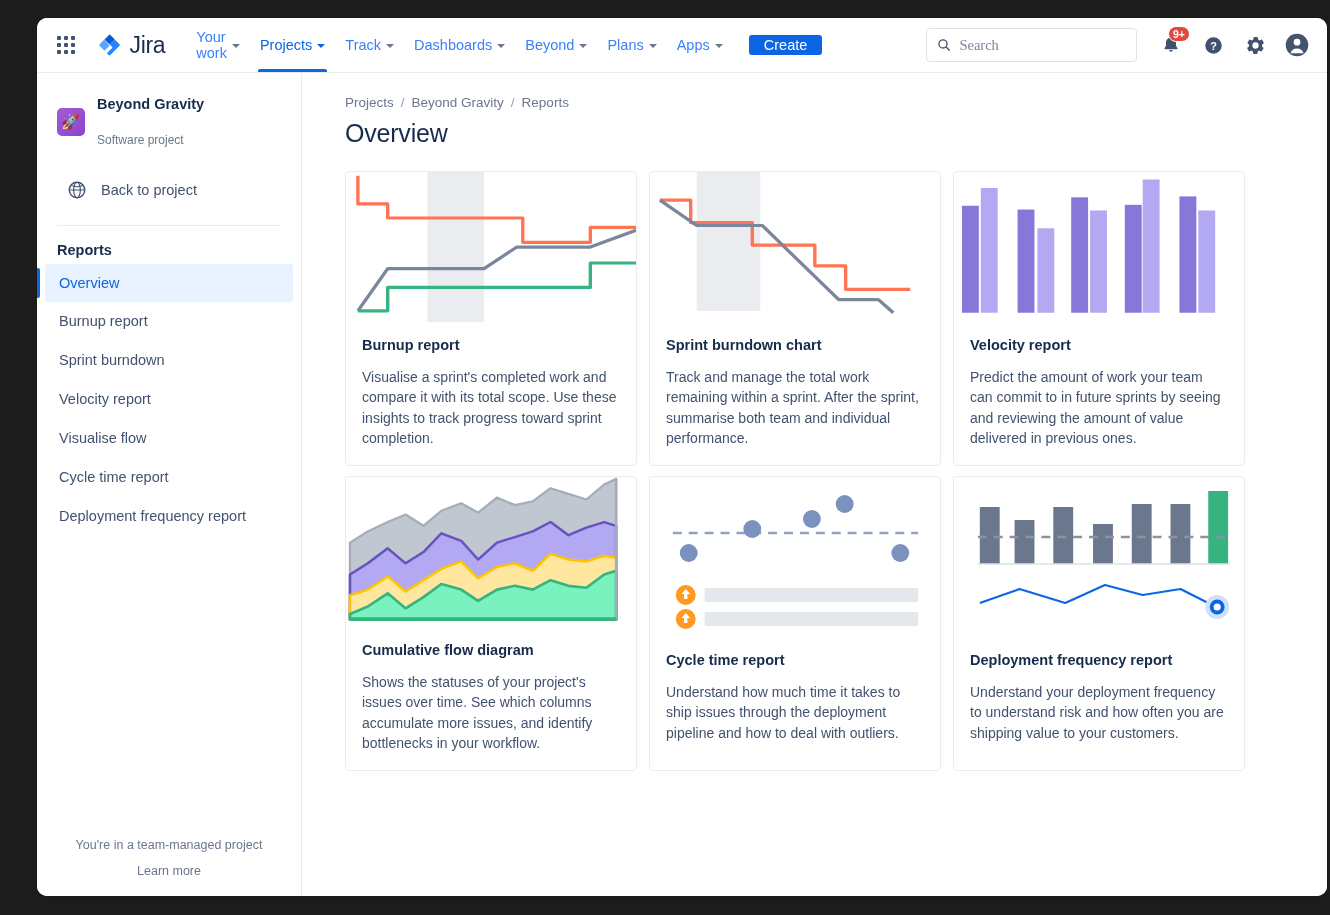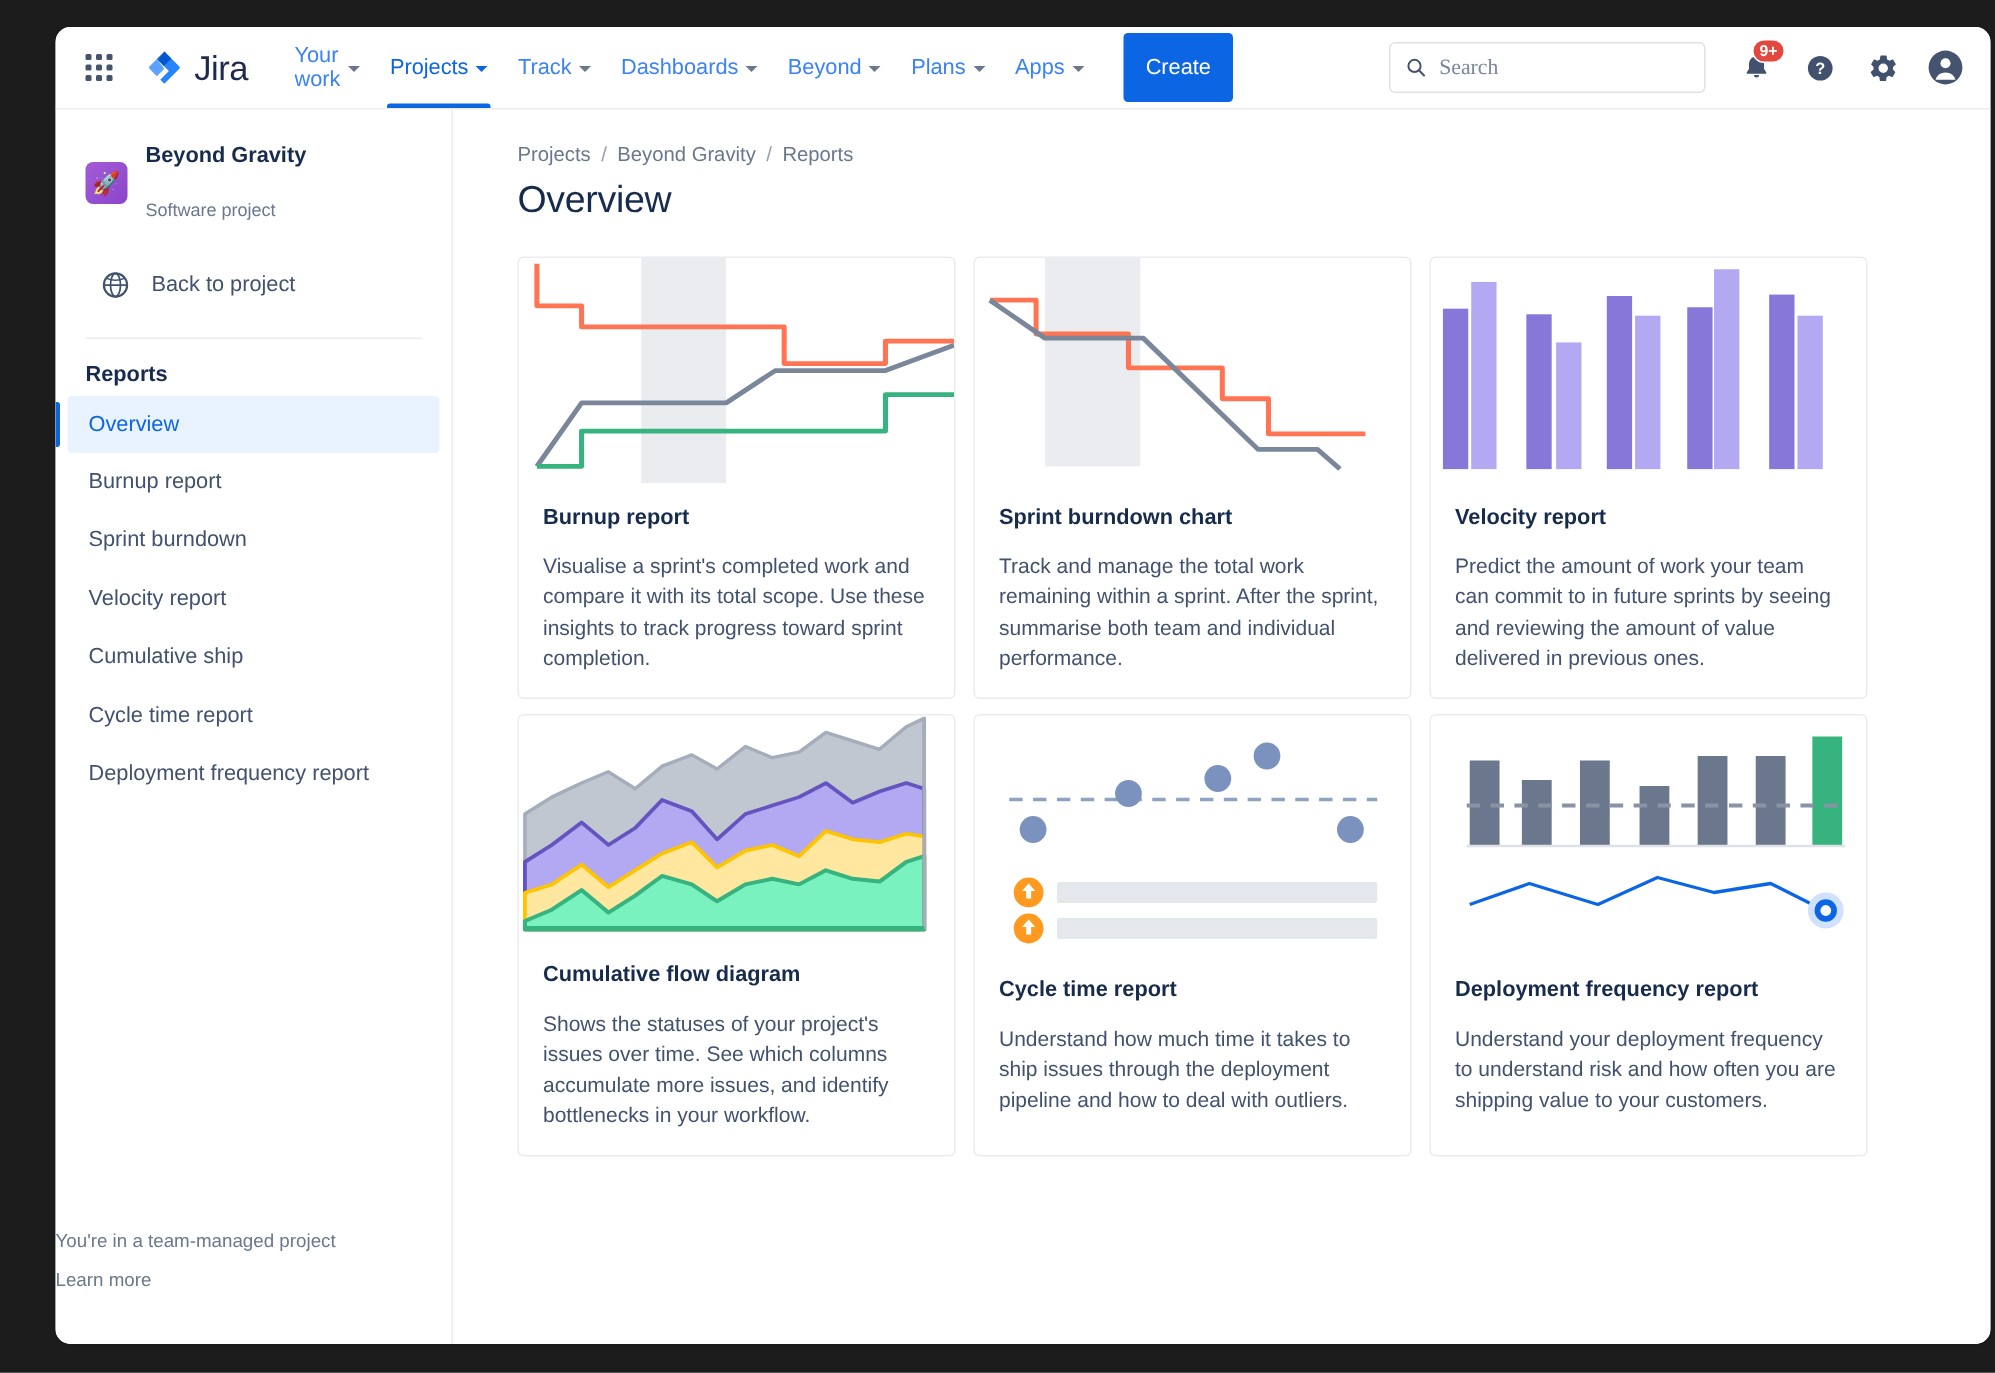--- a/index.html
+++ b/index.html
@@ -59,21 +59,21 @@
     border-right: 4px solid transparent;
     border-top: 4.5px solid #6b778c;
     margin-top: 2px;
   }
   .navitem.active .caret { border-top-color: #0c66e4; }
 
   .create-btn {
     margin-left: 16px;
     background: #0c66e4; color: #fff;
     border: none; border-radius: 3px;
-    height: 46px; padding: 0 15px;
+    height: 20px; padding: 0 15px;
     font-size: 14.5px; font-family: inherit; font-weight: 500;
     cursor: pointer;
   }
 
   .search-wrap {
     margin-left: 104px;
     width: 240px; height: 34px;
     border: 1px solid #dfe1e6; border-radius: 4px;
     display: flex; align-items: center;
     padding: 0 10px; gap: 8px;
@@ -144,22 +144,22 @@
     border-radius: 3px; cursor: pointer;
     line-height: 1.3;
   }
   .navlink.selected { background: #e9f2ff; color: #0c66e4; font-weight: 400; }
   .navlink.selected::before {
     content: ""; position: absolute; left: -8px; top: 4px; bottom: 4px;
     width: 3px; background: #0c66e4; border-radius: 0 2px 2px 0;
   }
 
   .side-footer {
-    margin-top: auto; text-align: left;
-    padding-bottom: 30px;
+    margin-top: auto; text-align: center;
+    padding-bottom: 12px;
   }
   .side-footer div { font-size: 12.5px; color: #6b778c; line-height: 2.1; }
   .side-footer .learn { cursor: pointer; }
 
   
   .main { flex: 1; padding: 22px 32px 0 43px; overflow: hidden; background: #fff; }
   .breadcrumb { display: flex; align-items: center; gap: 7px; font-size: 13.5px; color: #6b778c; }
   .breadcrumb .crumb { cursor: pointer; }
   .breadcrumb .sep { color: #97a0af; }
   .page-title { font-size: 25px; color: #172b4d; font-weight: 500; margin-top: 9px; letter-spacing: -0.2px; }
@@ -316,21 +316,21 @@
         <div class="navlink">
           <span>Burnup report</span>
         </div>
         <div class="navlink">
           <span>Sprint burndown</span>
         </div>
         <div class="navlink">
           <span>Velocity report</span>
         </div>
         <div class="navlink">
-          <span>Cumulative ship</span>
+          <span>Visualise flow</span>
         </div>
         <div class="navlink">
           <span>Cycle time report</span>
         </div>
         <div class="navlink">
           <span>Deployment frequency report</span>
         </div>
       </div>
 
       <div class="side-footer">

